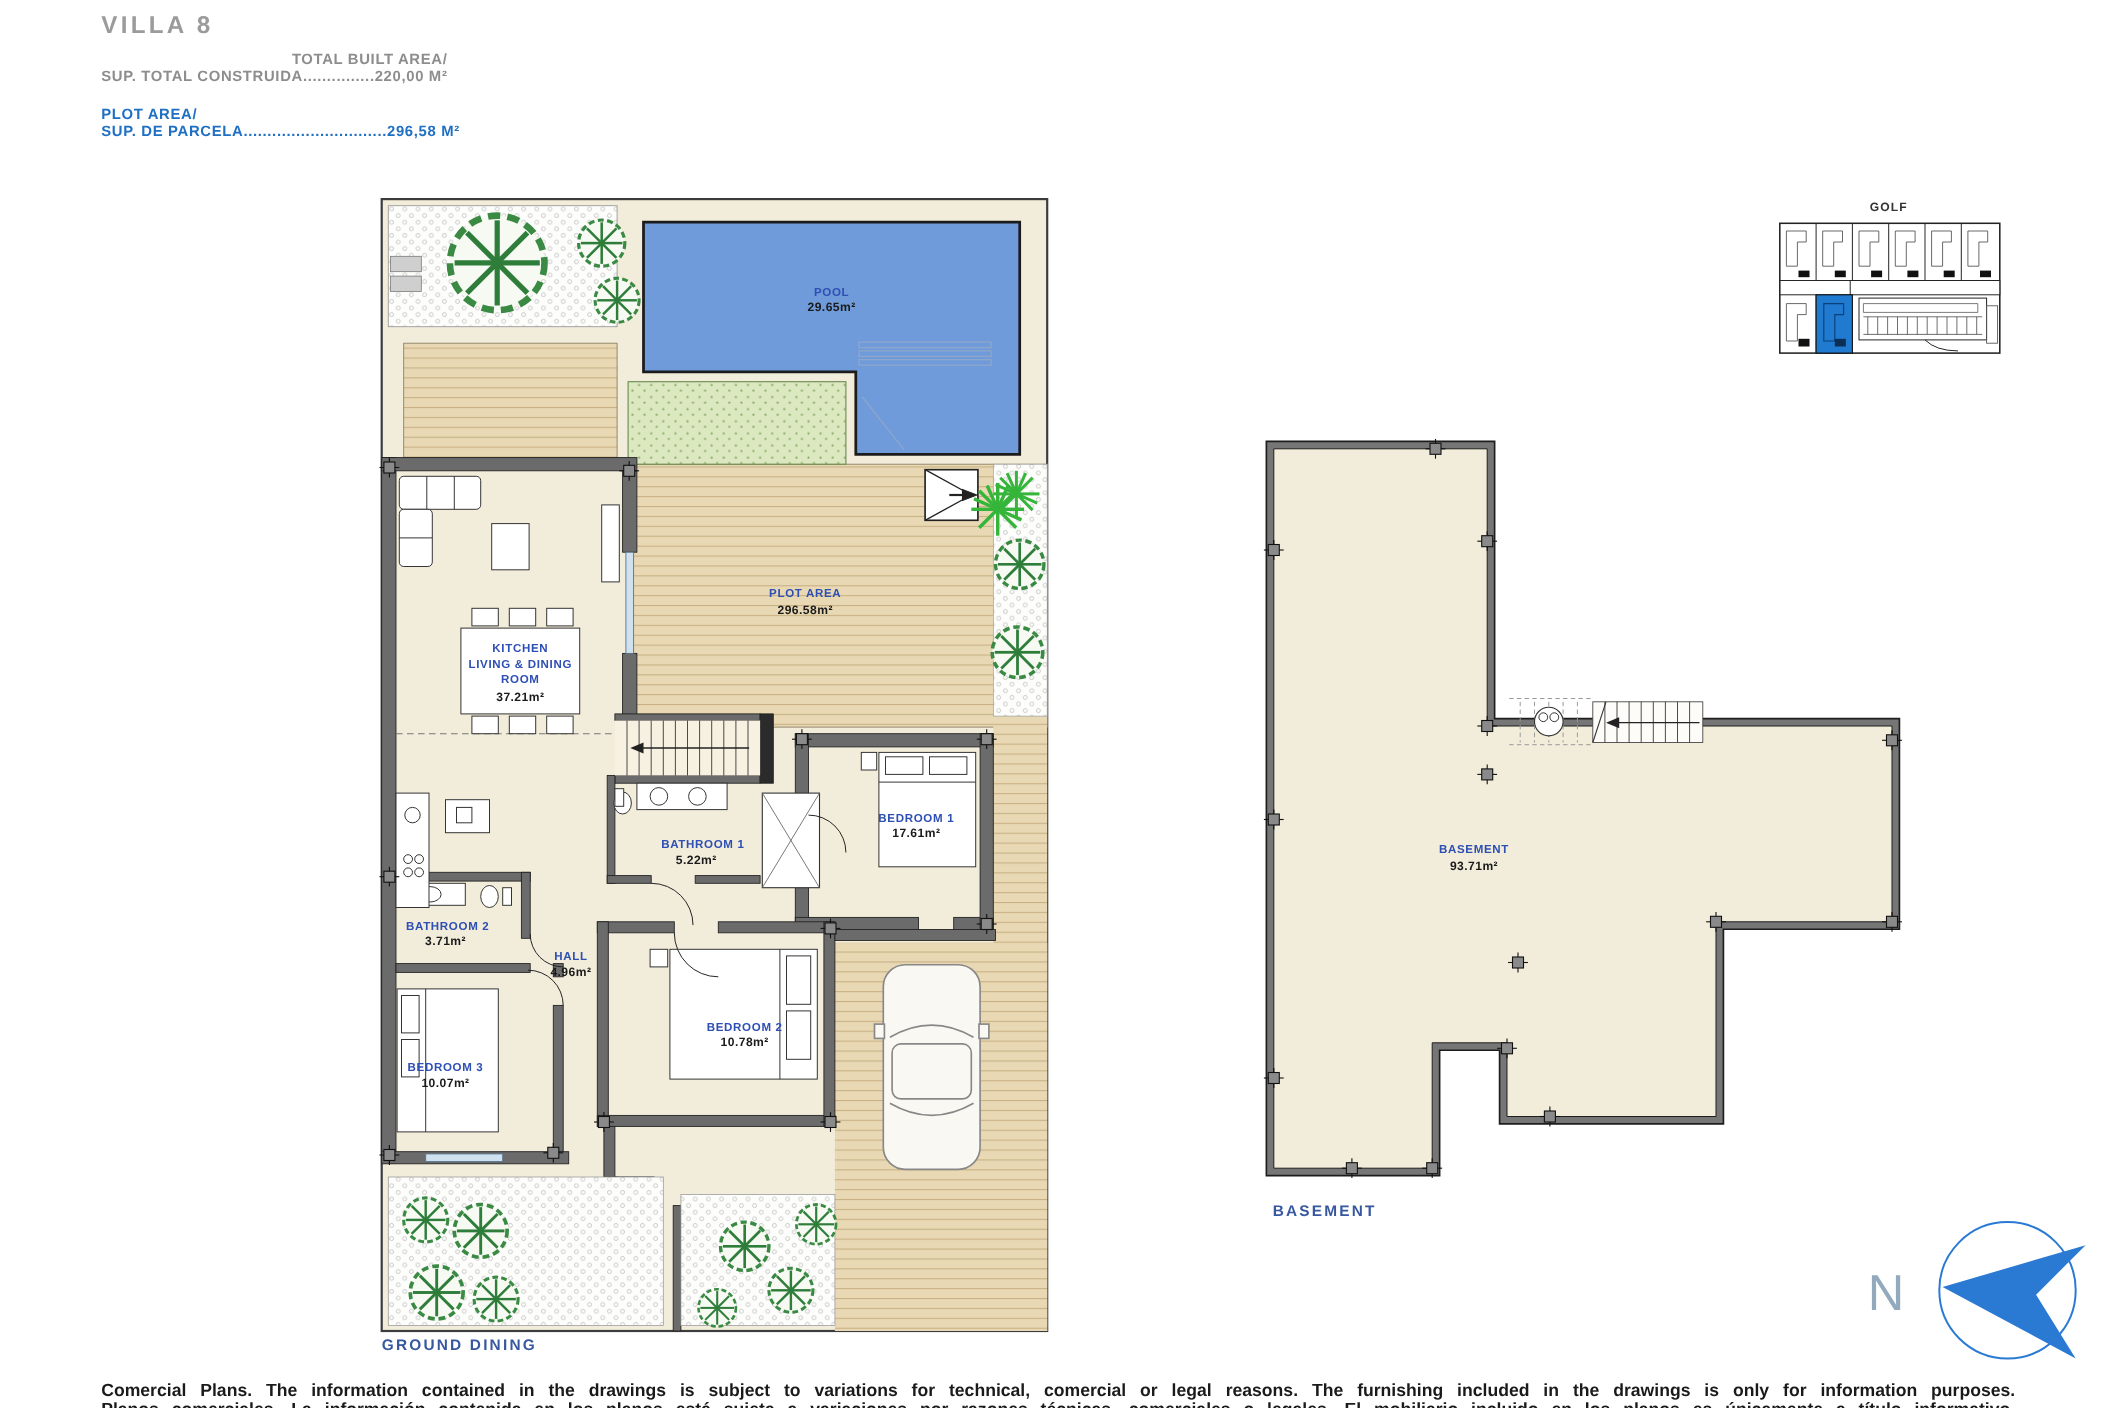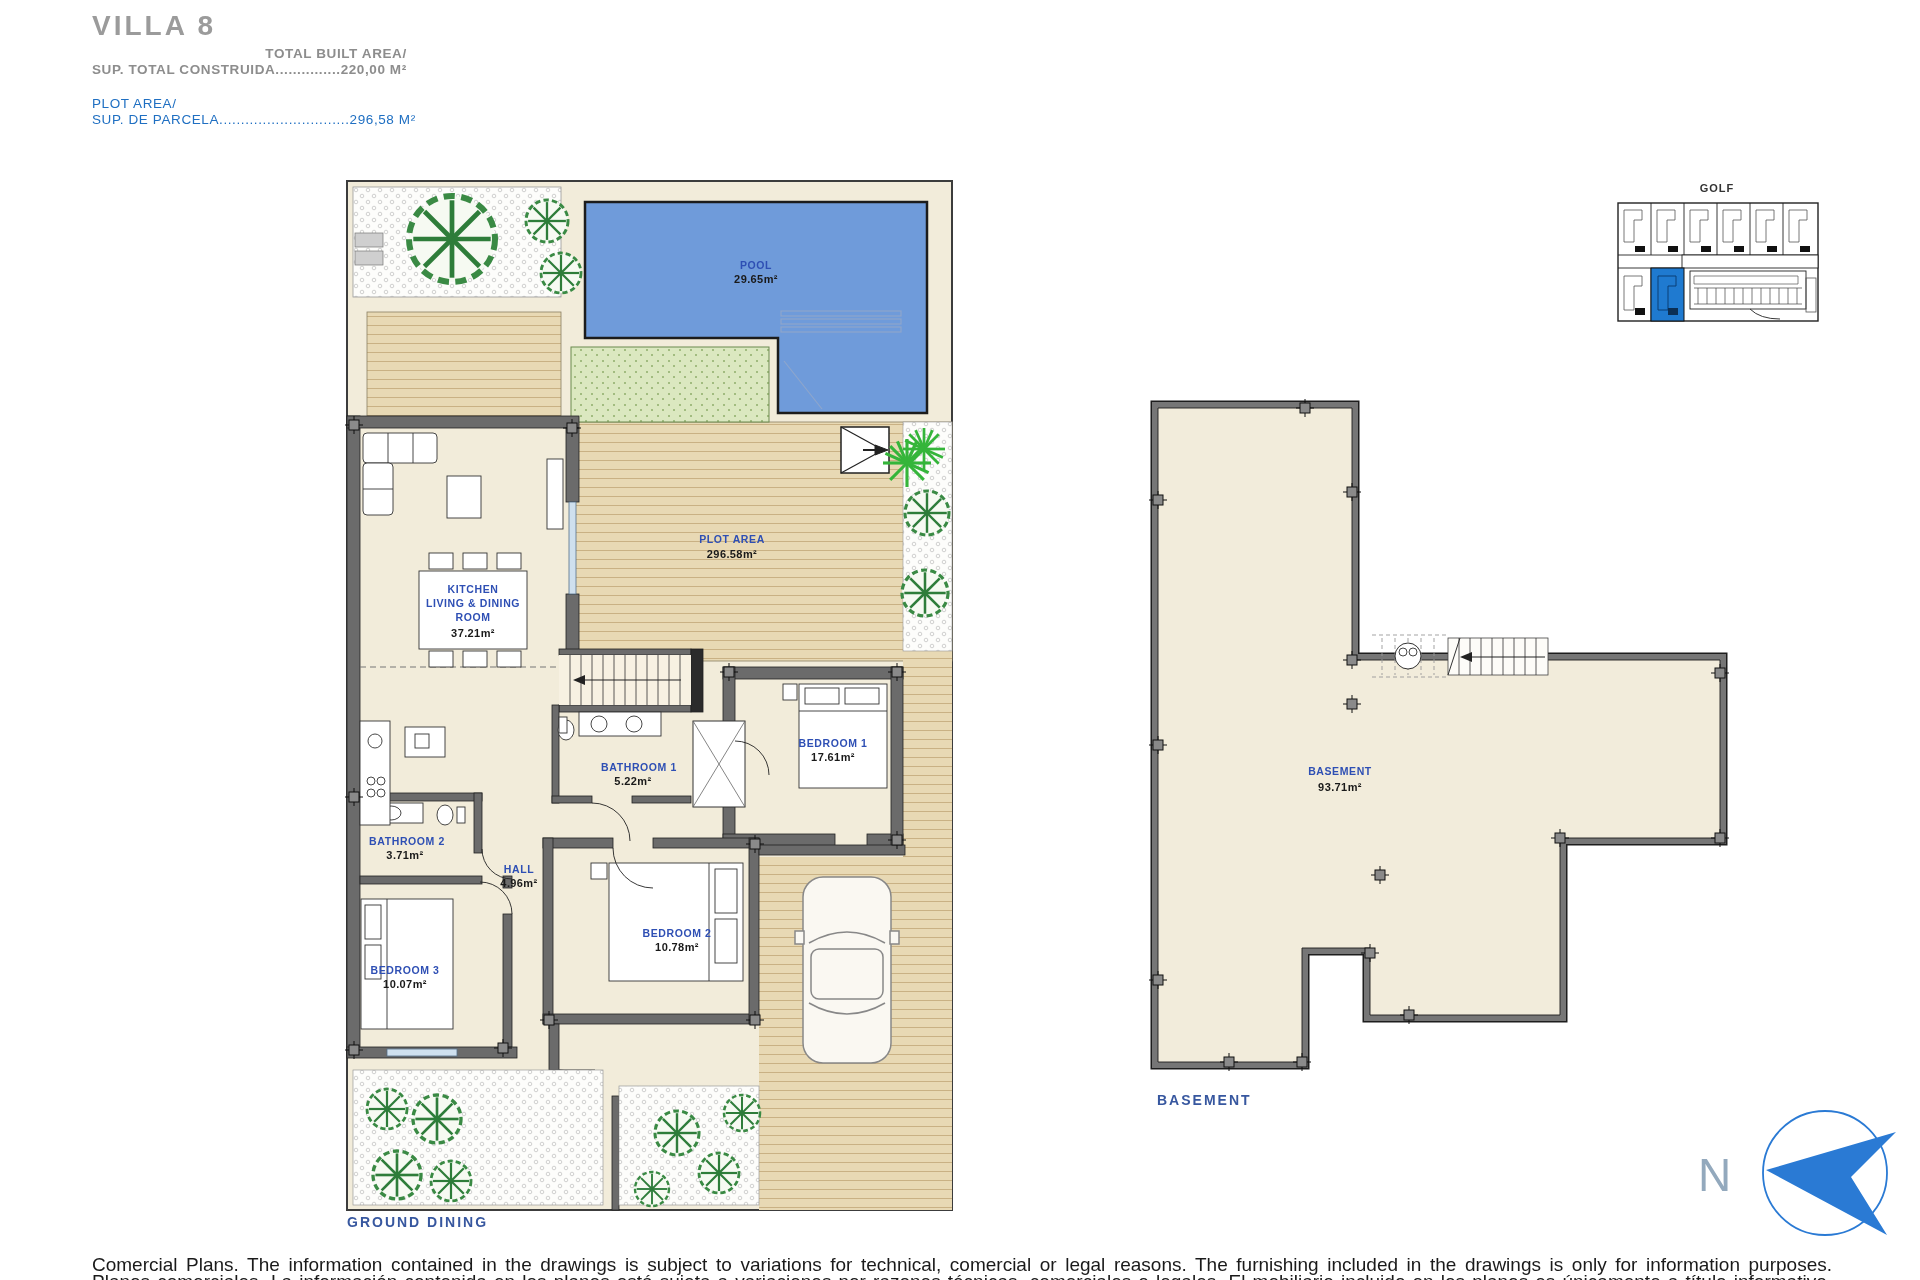--- a/index.html
+++ b/index.html
@@ -2,32 +2,32 @@
 <html><head>
 <meta charset="utf-8">
 <style>
   html,body{margin:0;padding:0;}
   body{
     width:1920px;height:1280px;position:relative;overflow:hidden;
     background:#ffffff;font-family:"Liberation Sans", sans-serif;
   }
   .abs{position:absolute;}
   
-  #villa-title{left:92px;top:10px;font-size:28px;letter-spacing:3px;color:#9b9b9b;font-weight:bold;}
+  #villa-title{left:92px;top:10px;font-size:22px;letter-spacing:3px;color:#9b9b9b;font-weight:bold;}
   .hdr-gray{color:#8d8d8d;font-size:13.5px;letter-spacing:.6px;line-height:16px;font-weight:bold;text-align:right;}
-  .hdr-blue{color:#1f6fc2;font-size:13.5px;letter-spacing:.6px;line-height:16px;font-weight:normal;}
+  .hdr-blue{color:#1f6fc2;font-size:13.5px;letter-spacing:.6px;line-height:16px;font-weight:bold;}
   #built-block{left:92px;top:46px;}
   #plot-block{left:92px;top:96px;}
   
   .plan-caption{color:#37579f;font-size:14px;letter-spacing:2px;font-weight:bold;}
   #ground-caption{left:347px;top:1214px;}
   #basement-caption{left:1157px;top:1092px;}
   
   #footer{left:92px;top:1256px;width:1740px;color:#1a1a1a;}
-  .footer-line{font-size:19px;line-height:17px;text-align:justify;text-align-last:justify;font-weight:normal;
+  .footer-line{font-size:16px;line-height:17px;text-align:justify;text-align-last:justify;font-weight:bold;
                font-family:"Liberation Sans", sans-serif;white-space:normal;}
   
   svg text{font-family:"Liberation Sans", sans-serif;}
   .room-name{fill:#2e4fb4;font-size:10.5px;font-weight:bold;letter-spacing:.6px;text-anchor:middle;}
   .room-area{fill:#1a1a1a;font-size:11px;font-weight:bold;letter-spacing:.4px;text-anchor:middle;}
   .site-label{fill:#333;font-size:11px;font-weight:bold;letter-spacing:1px;text-anchor:middle;}
   .compass-n{fill:#93a9bd;font-size:46px;font-weight:normal;}
 </style>
 </head>
 <body>

